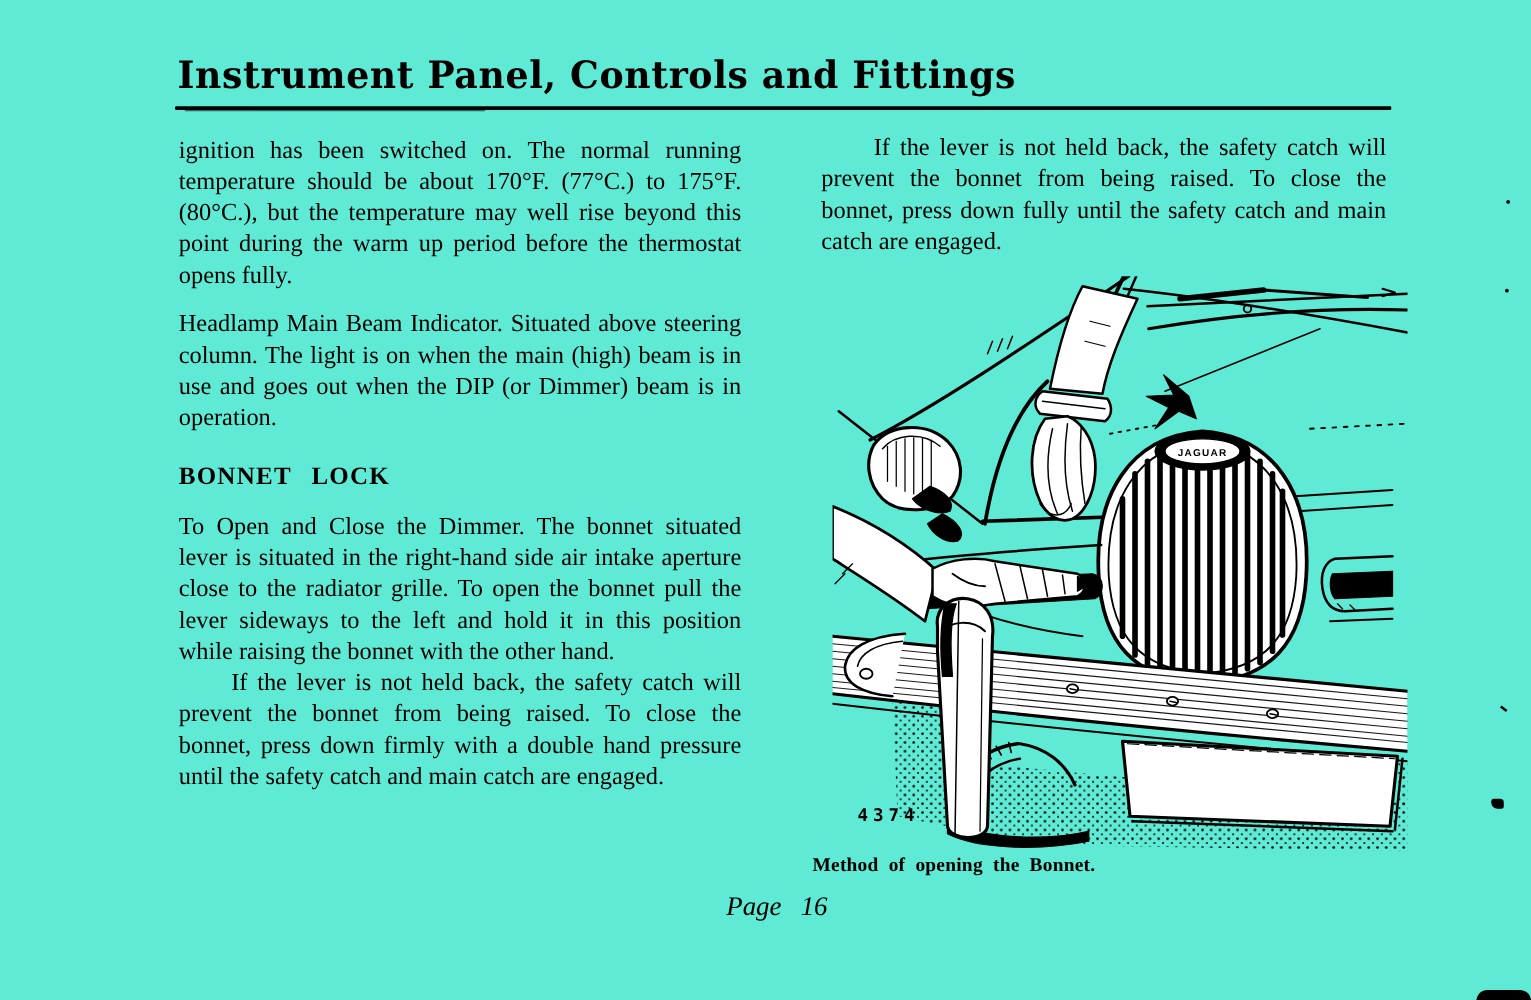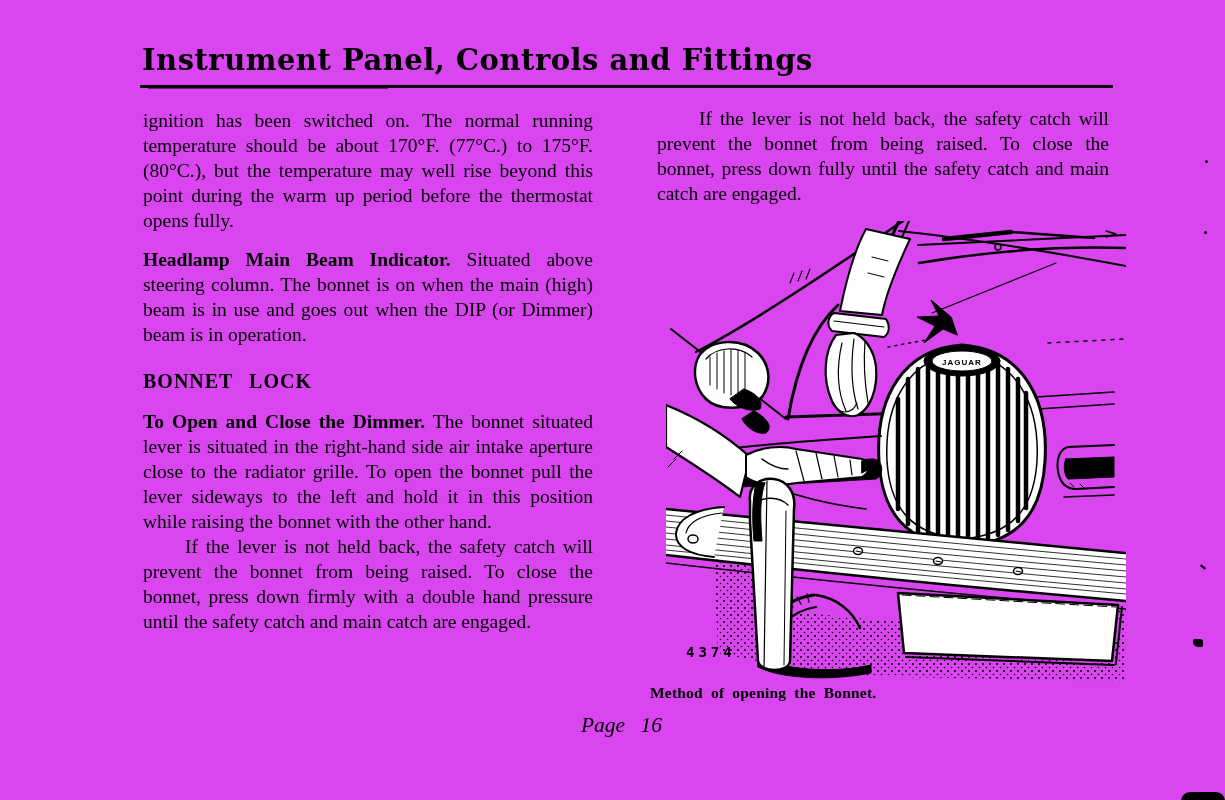--- a/index.html
+++ b/index.html
@@ -1,17 +1,17 @@
 <!DOCTYPE html>
 <html><head>
 <meta charset="utf-8">
 <style>
   html,body { margin:0; padding:0; background:#e8e8e8; }
   .page {
-    position:relative; width:1225px; height:800px; background:#d946ef;
+    position:relative; width:1225px; height:800px; background:#5eead4;
     overflow:hidden; font-family:"Liberation Serif", serif; color:#000;
   }
   
   .title {
     position:absolute; left:142px; top:42px; width:980px;
     font-size:29px; font-weight:700; letter-spacing:0.5px;
     font-family:"DejaVu Serif","Liberation Serif",serif;
     transform:scaleY(1.04); transform-origin:top left; white-space:nowrap;
   }
   .rule {
@@ -22,21 +22,21 @@
   
   .col {
     position:absolute; font-size:19.5px; line-height:25px; text-align:justify;
     text-justify:inter-word;
   }
   .col-left  { left:143px; top:108px; width:450px; }
   .col-right { left:657px; top:106px; width:452px; }
   .col p { margin:0 0 14px 0; }
   .col p.tight { margin-bottom:0; }
   .indent { text-indent:42px; }
-  .runin { font-weight:700; }
+  .runin { font-weight:400; }
   .sec-head {
     text-align:left; font-weight:700; font-size:20px;
     letter-spacing:1px; word-spacing:10px; margin:22px 0 15px 0;
   }
   
   .figure { position:absolute; left:666px; top:221px; width:460px; height:462px; }
   .figure svg { display:block; }
   .fig-caption {
     position:absolute; left:650px; top:684px; width:460px; text-align:left;
     font-weight:700; font-size:15.5px; word-spacing:4px; letter-spacing:0.2px;
@@ -56,21 +56,21 @@
 </head>
 <body>
 
 <div class="page">
 
   <div class="title">Instrument Panel, Controls and Fittings</div>
   <div class="rule"></div>
 
   <div class="col col-left">
     <p><span>ignition has been switched on. The normal running temperature should be about 170°F. (77°C.) to 175°F. (80°C.), but the temperature may well rise beyond this point during the warm up period before the thermostat opens fully.</span></p>
-    <p><span class="runin">Headlamp Main Beam Indicator.</span><span> Situated above steering column. The bonnet is on when the main (high) beam is in use and goes out when the DIP (or Dimmer) beam is in operation.</span></p>
+    <p><span class="runin">Headlamp Main Beam Indicator.</span><span> Situated above steering column. The light is on when the main (high) beam is in use and goes out when the DIP (or Dimmer) beam is in operation.</span></p>
     <div class="sec-head">BONNET LOCK</div>
     <p class="tight"><span class="runin">To Open and Close the Dimmer.</span><span> The bonnet situated lever is situated in the right-hand side air intake aperture close to the radiator grille. To open the bonnet pull the lever sideways to the left and hold it in this position while raising the bonnet with the other hand.</span></p>
     <p class="indent tight"><span>If the lever is not held back, the safety catch will prevent the bonnet from being raised. To close the bonnet, press down firmly with a double hand pressure until the safety catch and main catch are engaged.</span></p>
   </div>
 
   <div class="col col-right">
     <p class="indent"><span>If the lever is not held back, the safety catch will prevent the bonnet from being raised. To close the bonnet, press down fully until the safety catch and main catch are engaged.</span></p>
   </div>
 
   <div class="figure">

